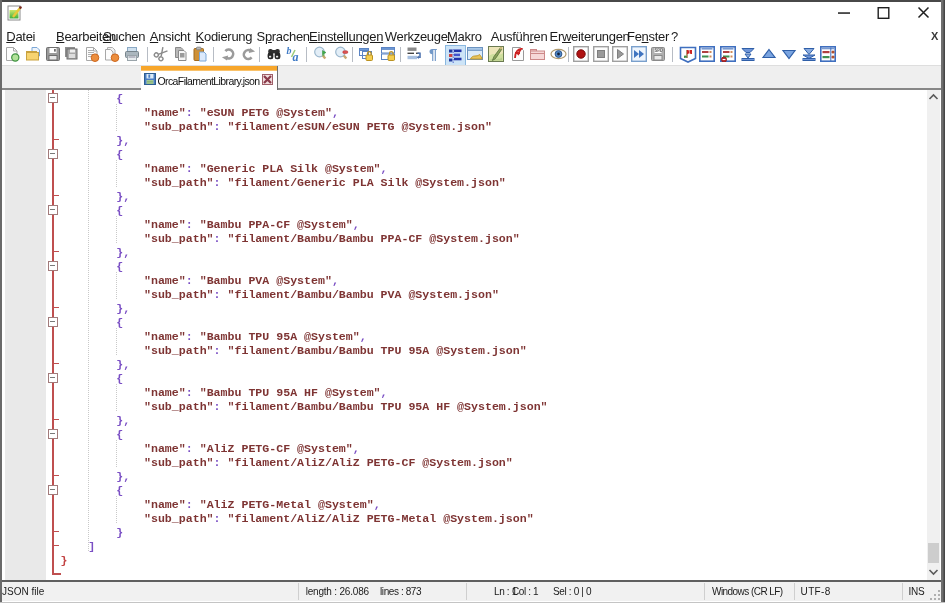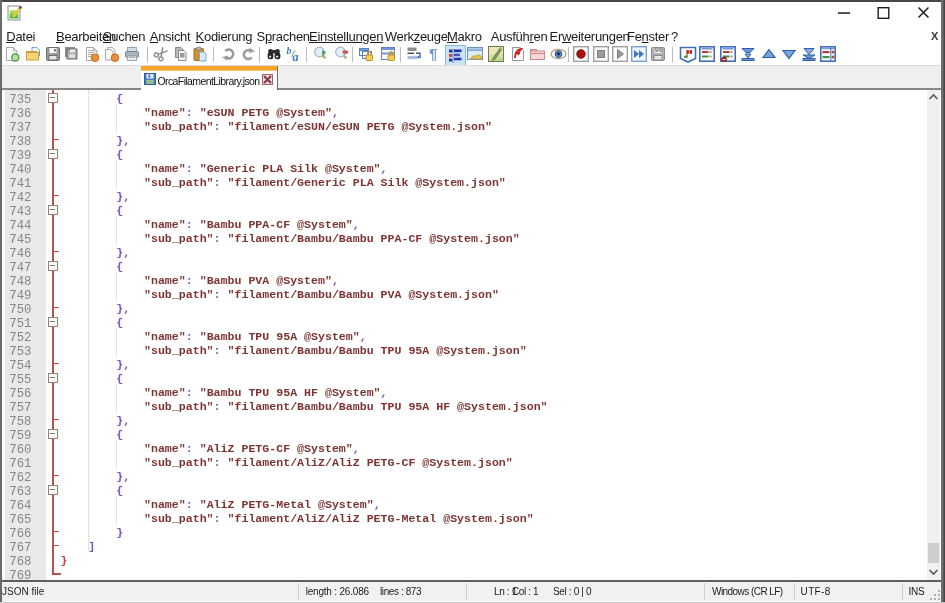--- a/index.html
+++ b/index.html
@@ -344,55 +344,20 @@
     <span class="txt">OrcaFilamentLibrary.json</span>
     <svg style="position:absolute;left:121.3px;top:8px;" width="11" height="11" viewBox="0 0 11 11">
         <rect x="0.5" y="0.5" width="10" height="10" fill="#f0dcdc" stroke="#9f5f68"></rect>
         <path d="M2 2 L9 9 M9 2 L2 9" stroke="#8a3a4a" stroke-width="2.2"></path>
       </svg>
   </div>
   <div class="abs" id="tab2top"></div>
 
   <div class="abs" id="edgap"></div>
   <div class="abs" id="nummargin"></div>
-  <div class="abs" id="lnums">735
-736
-737
-738
-739
-740
-741
-742
-743
-744
-745
-746
-747
-748
-749
-750
-751
-752
-753
-754
-755
-756
-757
-758
-759
-760
-761
-762
-763
-764
-765
-766
-767
-768
-769</div>
   <div class="abs" id="foldm">
       <div class="abs fline" style="left:52px;top:90px;width:1.6px;height:483px;"></div>
 <div class="abs fline" style="left:52px;top:573px;width:9px;height:1.6px;"></div>
 <div class="abs fbox" style="left:48px;top:92.5px;"></div>
 <div class="abs fbox" style="left:48px;top:148.5px;"></div>
 <div class="abs fbox" style="left:48px;top:204.5px;"></div>
 <div class="abs fbox" style="left:48px;top:260.5px;"></div>
 <div class="abs fbox" style="left:48px;top:316.5px;"></div>
 <div class="abs fbox" style="left:48px;top:372.5px;"></div>
 <div class="abs fbox" style="left:48px;top:428.5px;"></div>

